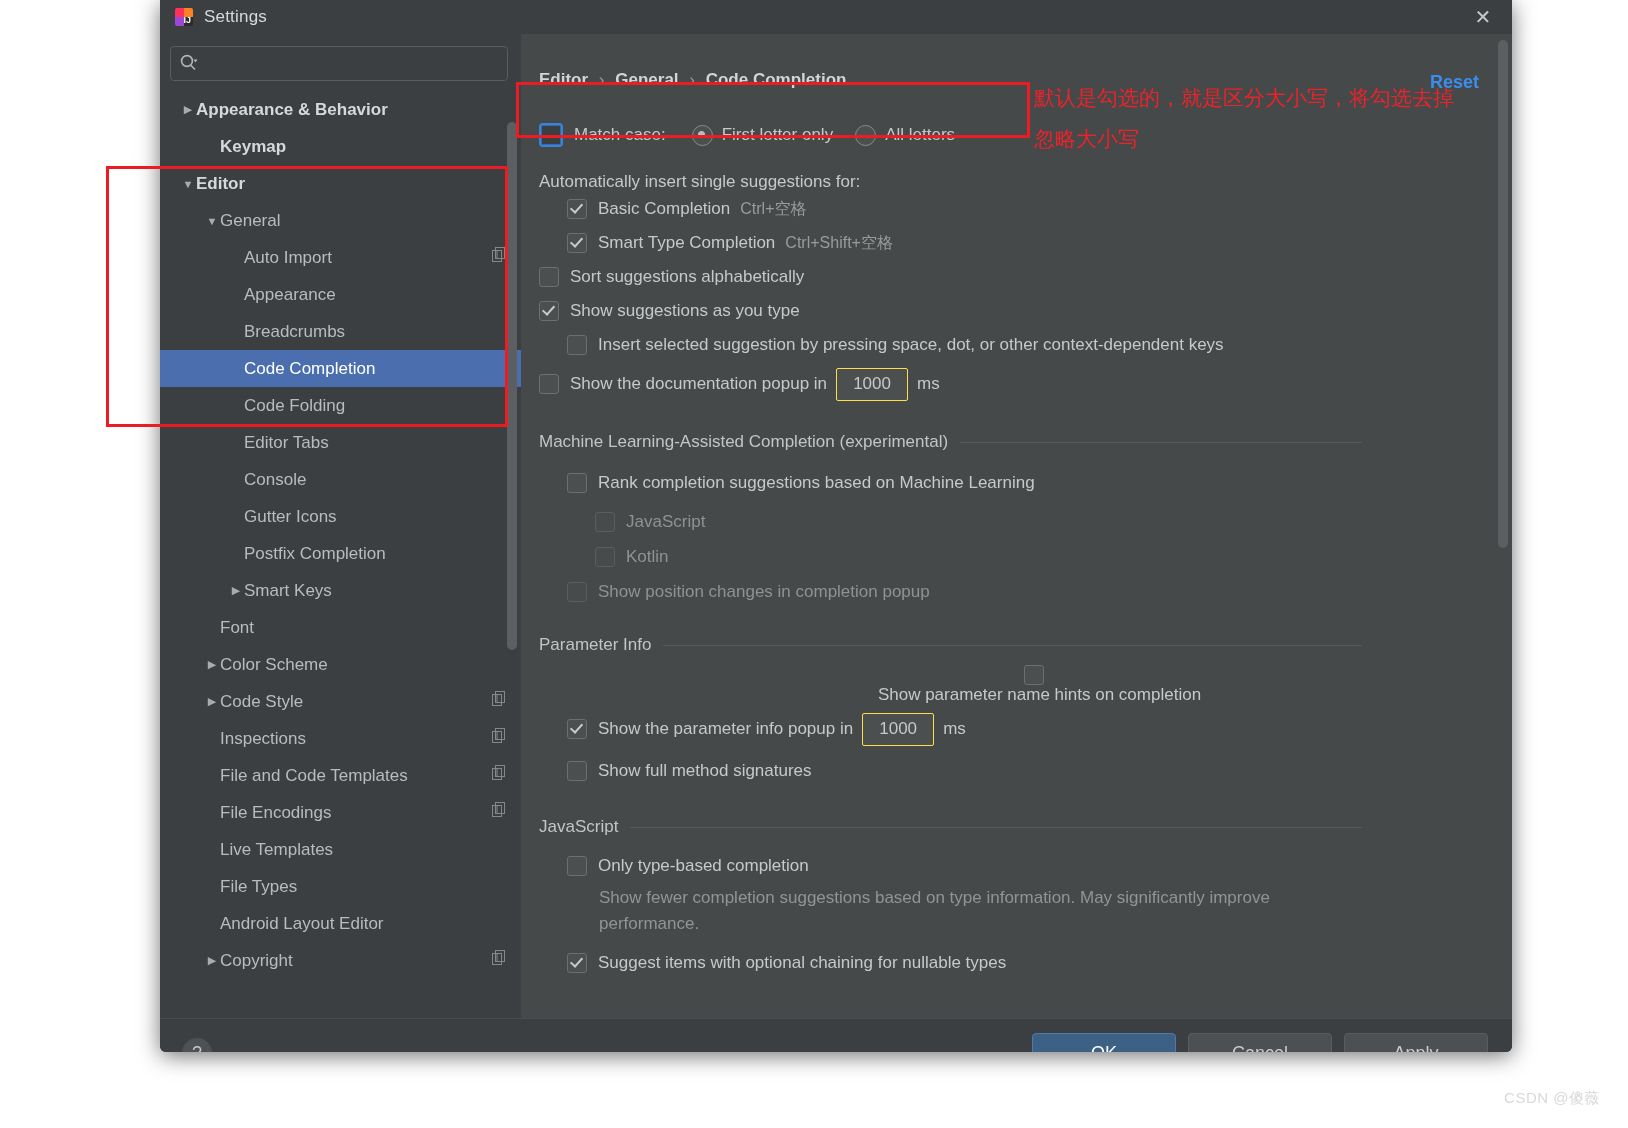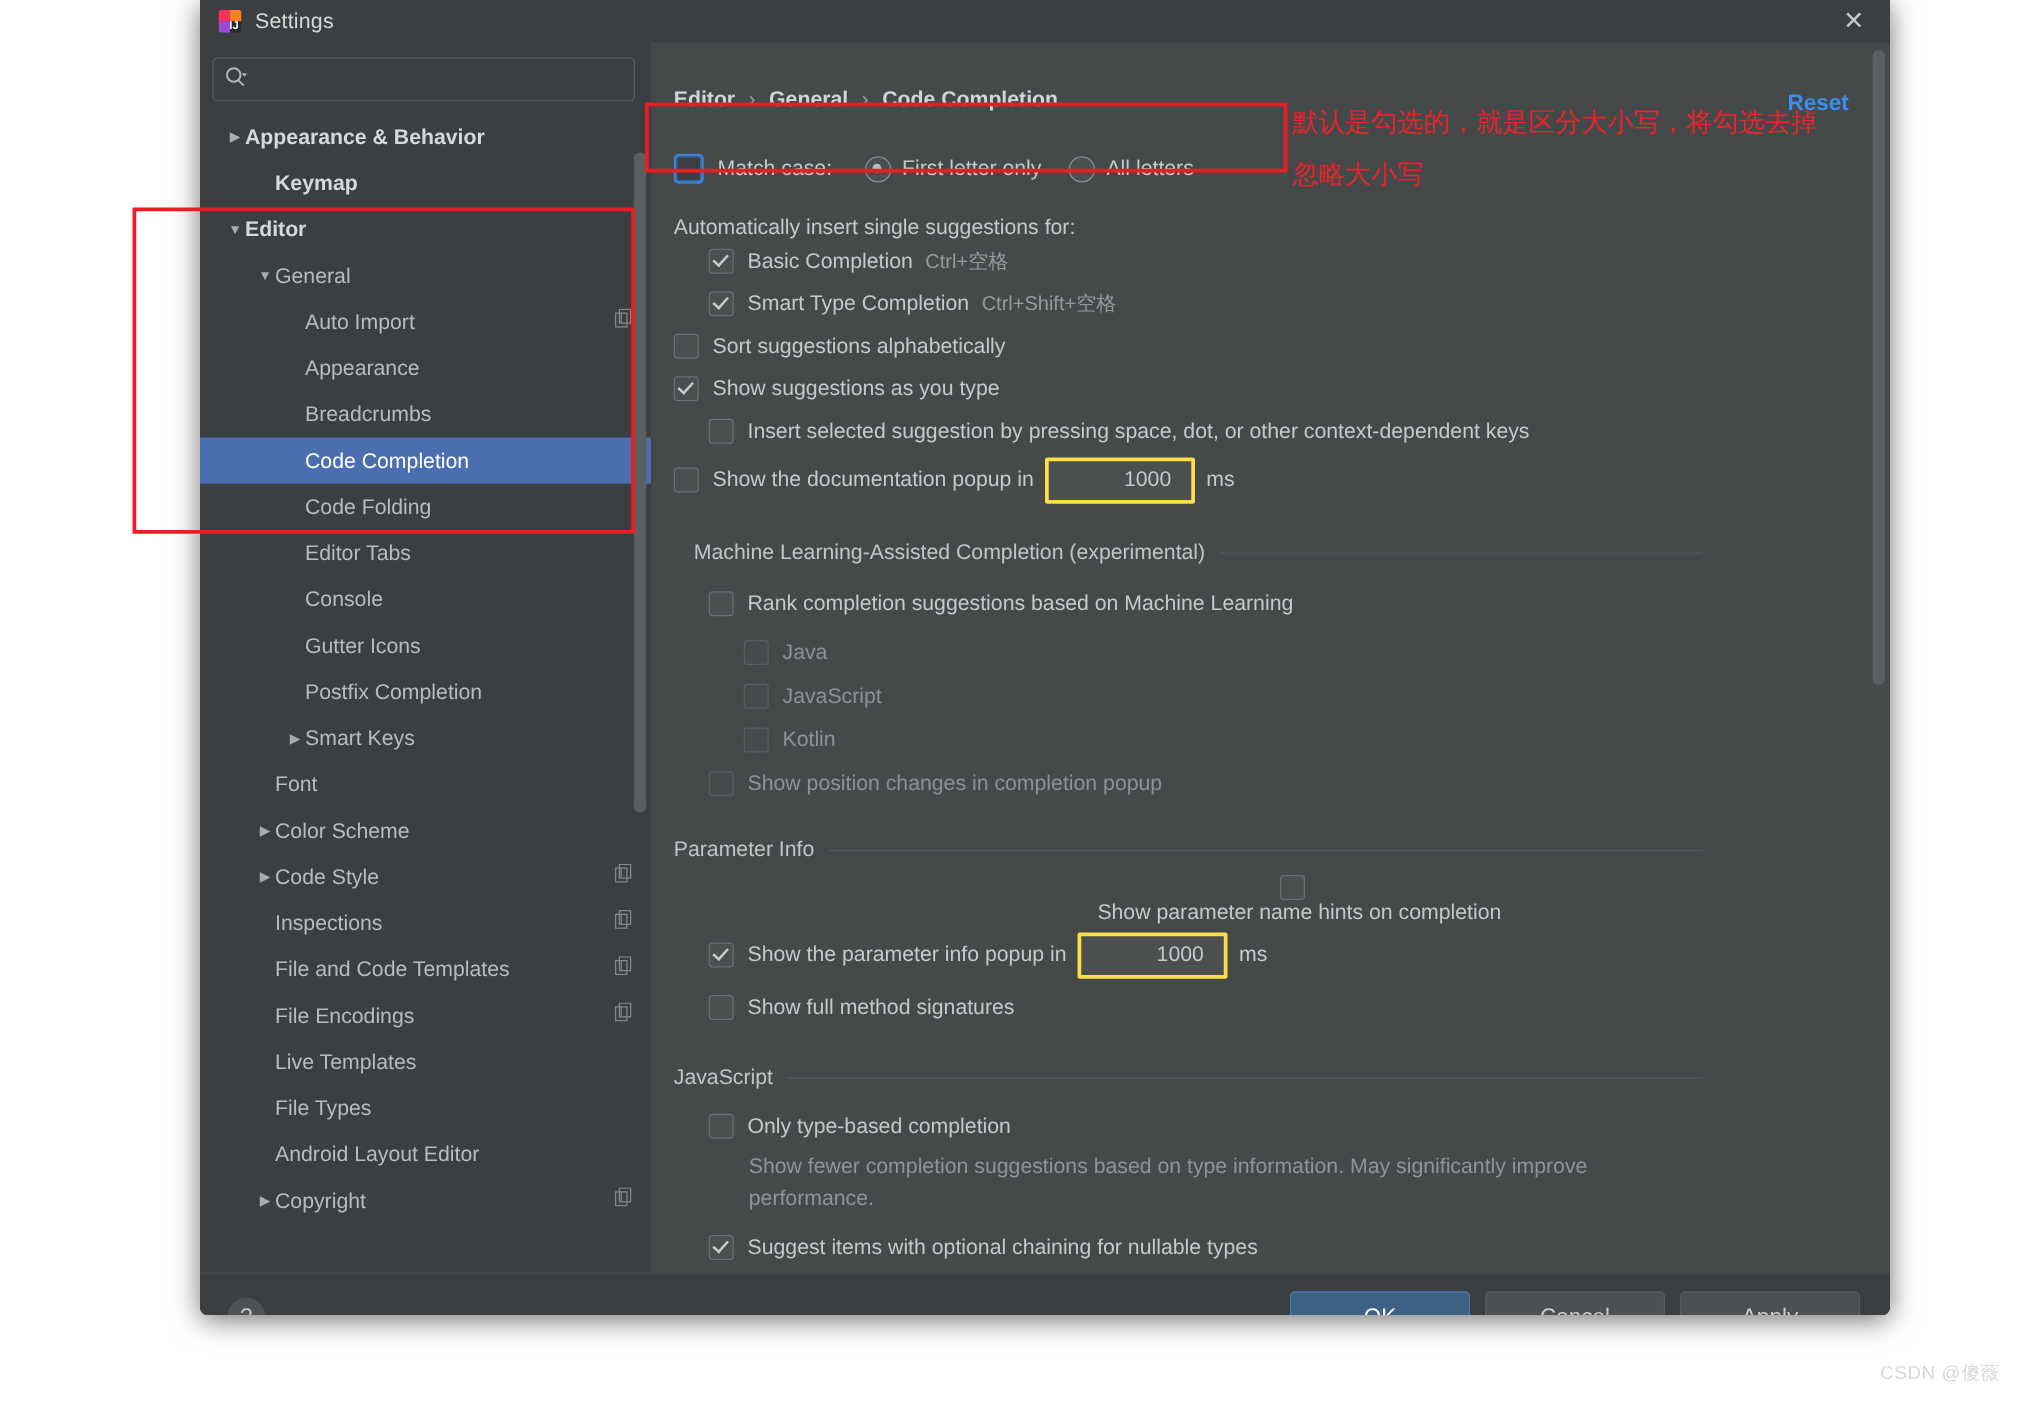--- a/index.html
+++ b/index.html
@@ -105,23 +105,23 @@
   
   .rb{
     width:19px;height:19px;flex:none;border:1px solid #8a8d8f;border-radius:50%;
     background:#4b4f50;position:relative;margin-right:9px;cursor:pointer;
   }
   .rb.checked::after{
     content:"";position:absolute;left:5px;top:5px;width:7px;height:7px;border-radius:50%;background:#b9bcbd;
   }
   
   .tfield{
-    width:70px;height:31px;background:#4b4f50;border:3px solid #fde047;border-radius:2px;
+    width:70px;height:31px;background:#4b4f50;border:1px solid #fde047;border-radius:2px;
     color:#c6c9ca;font-size:17px;display:flex;align-items:center;justify-content:center;
-    margin:0 9px;font-family:"Liberation Sans",sans-serif;padding-left:44px;
+    margin:0 9px;font-family:"Liberation Sans",sans-serif;
   }
   
   .section{display:flex;align-items:center;margin:26px 0 10px 0;}
   .section .stitle{color:#c2c5c6;font-size:17px;white-space:nowrap;padding-right:12px;}
   .section .sline{flex:1;height:1px;background:#555a5c;}
   .indent1{padding-left:18px;}
   .indent2{padding-left:46px;}
   .indent3{padding-left:74px;}
   .desc{color:#919496;font-size:17px;line-height:26px;padding-left:78px;max-width:700px;}
   
@@ -376,34 +376,30 @@
           <span class="label">Insert selected suggestion by pressing space, dot, or other context-dependent keys</span>
         </div>
 
         <div class="row indent1" style="height:44px;">
           <div class="cb"></div>
           <span class="label">Show the documentation popup in</span>
           <div class="tfield">1000</div>
           <span class="label">ms</span>
         </div>
 
-        <div class="section" style="margin-left:34px;margin-right:150px;">
+        <div class="section" style="margin-left:18px;margin-right:150px;">
           <span class="stitle">Machine Learning-Assisted Completion (experimental)</span>
           <span class="sline"></span>
         </div>
 
         <div class="row indent2" style="height:42px;">
           <div class="cb"></div>
           <span class="label">Rank completion suggestions based on Machine Learning</span>
         </div>
 
-        <div class="row indent3" style="height:35px;">
-          <div class="cb disabled"></div>
-          <span class="label dim">Java</span>
-        </div>
         <div class="row indent3" style="height:35px;">
           <div class="cb disabled"></div>
           <span class="label dim">JavaScript</span>
         </div>
         <div class="row indent3" style="height:35px;">
           <div class="cb disabled"></div>
           <span class="label dim">Kotlin</span>
         </div>
 
         <div class="row indent2" style="height:35px;">

